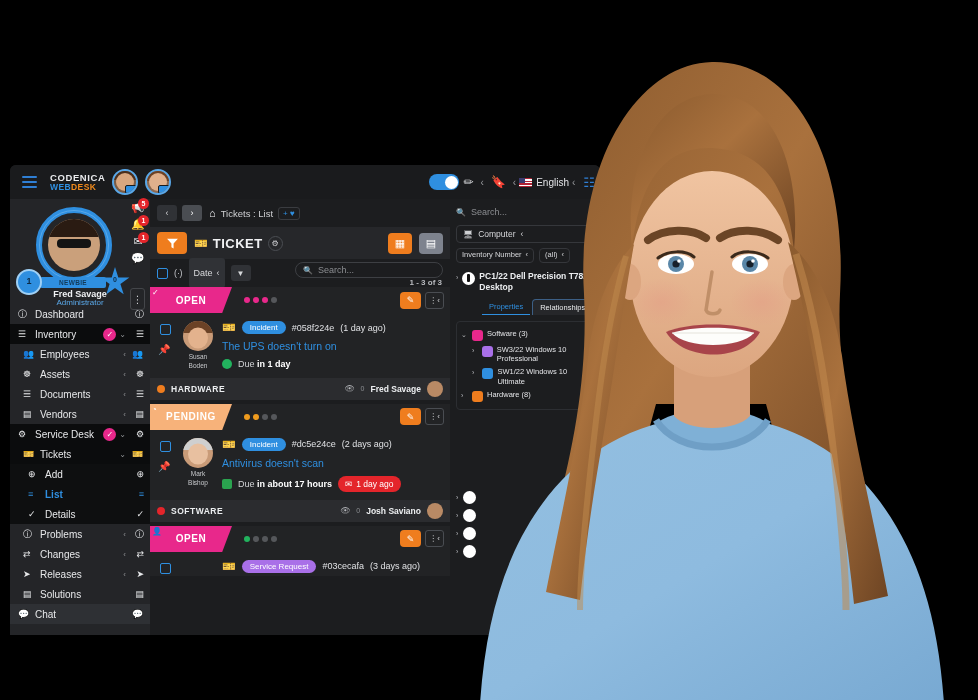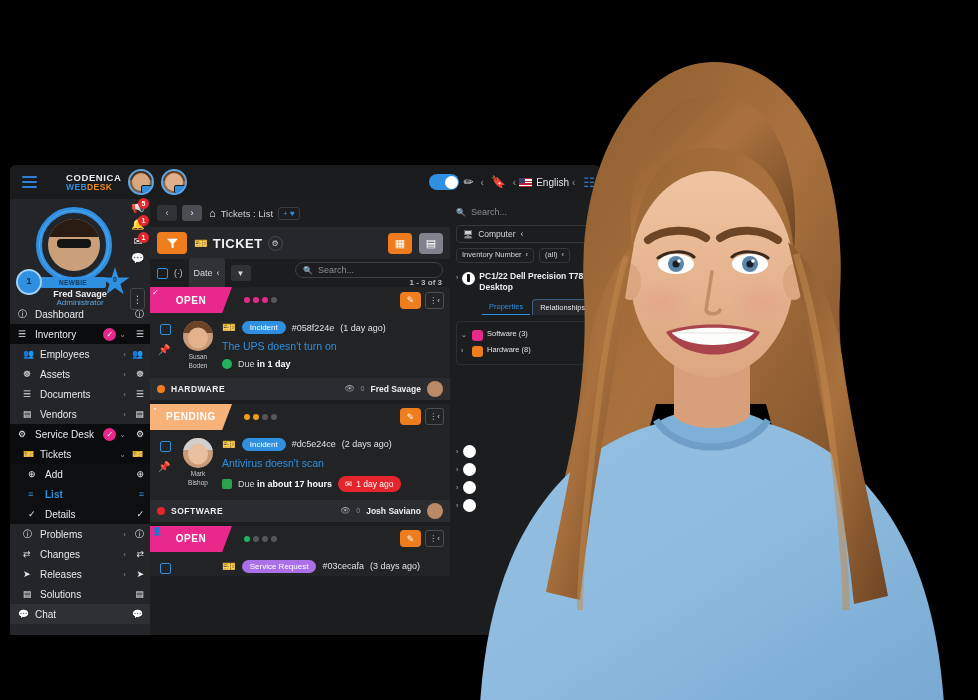--- a/index.html
+++ b/index.html
@@ -21,21 +21,21 @@
     box-shadow: 0 10px 40px rgba(0,0,0,.8);
   }
 
   
   .topbar {
     position: absolute; left:0; top:0; width:590px; height:34px;
     background:#1a1b1d; display:flex; align-items:center;
   }
   .hamb { width:26px; display:flex; flex-direction:column; gap:3px; align-items:center; margin-left:6px; }
   .hamb i { display:block; width:15px; height:2px; background:#2f7fd4; border-radius:1px; }
-  .brand { margin-left:24px; line-height:1.05; }
+  .brand { margin-left:8px; line-height:1.05; }
   .brand .b1 { font-size:9.5px; font-weight:bold; color:#e9eaec; letter-spacing:.6px; }
   .brand .b2 { font-size:8.5px; font-weight:bold; letter-spacing:.4px; }
   .brand .b2 .w { color:#2f8fe0; } .brand .b2 .d { color:#f08a1c; }
   .hav { width:26px; height:26px; border-radius:50%; margin-left:7px; position:relative;
          border:2px solid #5aa8e8; overflow:hidden; background:#7a5c45; }
   .hav.f { background:#8d6a52; }
   .hav .face { position:absolute; left:50%; top:52%; transform:translate(-50%,-50%);
                width:18px; height:18px; border-radius:50%; background:#d9a77f; }
   .hav.f .face { background:#e0b08c; }
   .hav .hair { position:absolute; left:0; top:0; width:100%; height:42%; background:#4a2f1d; }
@@ -624,20 +624,30 @@
       <div class="rtabs" id="rtabs">
           <div class="rtab">Properties</div>
           <div class="rtab on">Relationships</div>
         </div>
       <div class="rtree" id="rtree">
           <div class="tr">
             <span class="cv">⌄</span>
             <span class="ti2" style="background:#e8288b"></span>
             <span class="tl">Software (3)</span>
           </div>
+          <div class="tr ind">
+            <span class="cv">›</span>
+            <span class="ti2" style="background:#a970e8"></span>
+            <span class="tl">SW3/22 Windows 10 Professional</span>
+          </div>
+          <div class="tr ind">
+            <span class="cv">›</span>
+            <span class="ti2" style="background:#2f8fe0"></span>
+            <span class="tl">SW1/22 Windows 10 Ultimate</span>
+          </div>
           <div class="tr">
             <span class="cv">›</span>
             <span class="ti2" style="background:#ef7d1e"></span>
             <span class="tl">Hardware (8)</span>
           </div>
         </div>
       <div class="blist" id="blist" style="margin-top: 78px;">
           <div class="bi">
             <span class="cv">›</span>
             <span class="bic"></span>

